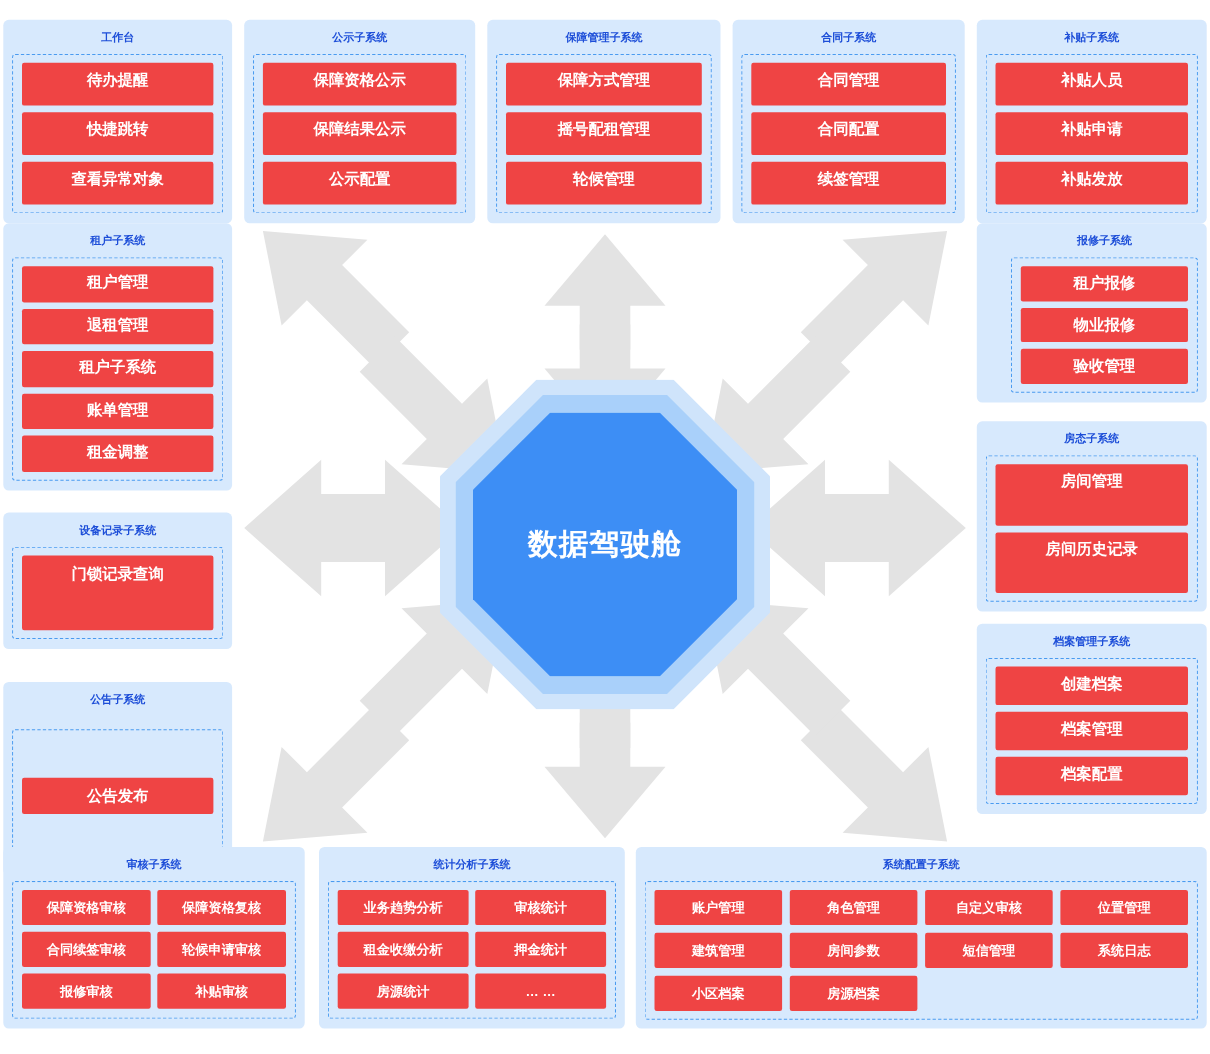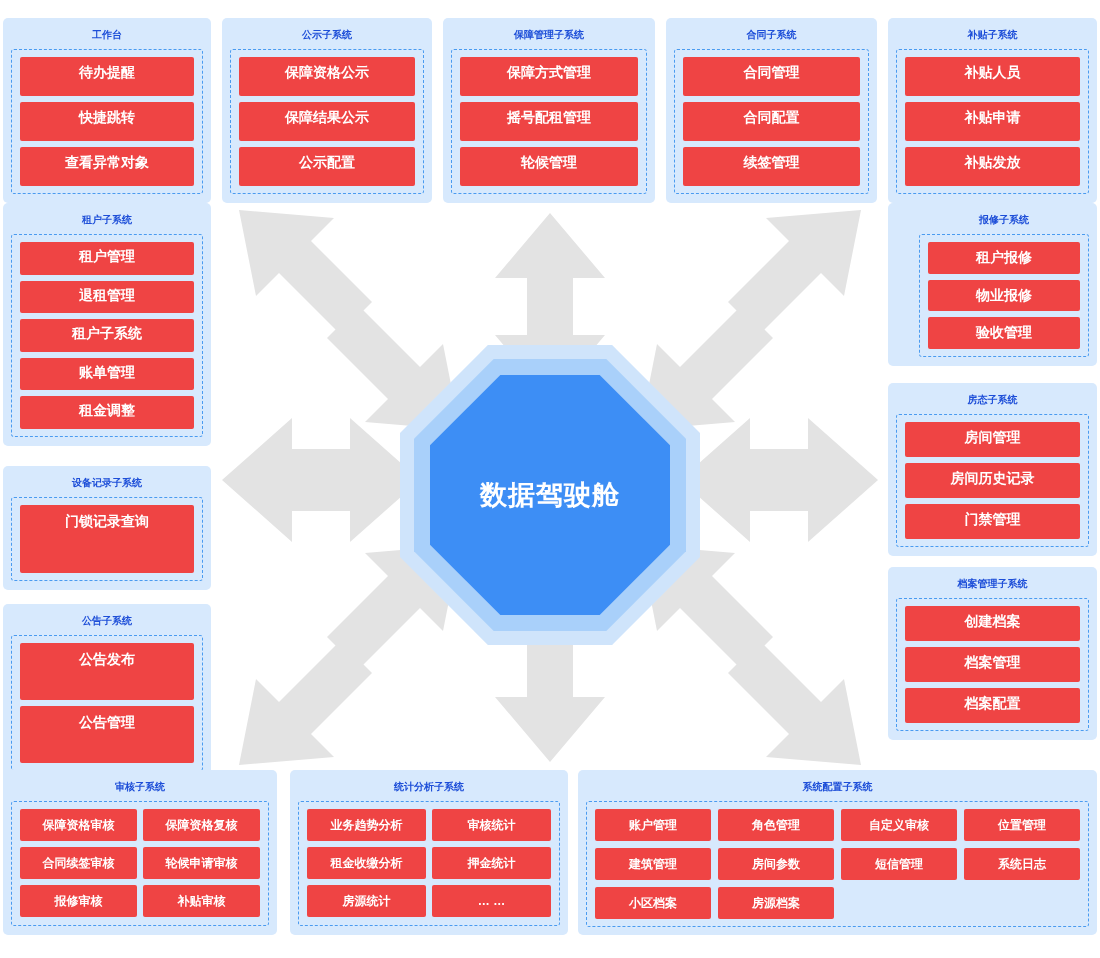--- a/index.html
+++ b/index.html
@@ -85,34 +85,34 @@
 
   
   #p-workbench   {left:3px;  top:18px; width:208px; height:185px;}
   #p-publicity   {left:222px;top:18px; width:210px; height:185px;}
   #p-guarantee   {left:443px;top:18px; width:212px; height:185px;}
   #p-contract    {left:666px;top:18px; width:211px; height:185px;}
   #p-subsidy     {left:888px;top:18px; width:209px; height:185px;}
 
   #p-tenant      {left:3px;  top:203px;width:208px; height:243px;}
   #p-device      {left:3px;  top:466px;width:208px; height:124px;}
-  #p-notice      {left:3px;  top:604px;width:208px; height:176px;}
+  #p-notice      {left:3px;  top:620px;width:208px; height:176px;gap:12px;}
 
   #p-repair      {left:888px;top:203px;width:209px; height:163px;padding-left:31px;}
   #p-roomstate   {left:888px;top:383px;width:209px; height:173px;}
   #p-archive     {left:888px;top:567px;width:209px; height:173px;}
 
   #p-audit       {left:3px;  top:770px;width:274px; height:165px;}
   #p-stats       {left:290px;top:770px;width:278px; height:165px;}
   #p-sysconfig   {left:578px;top:770px;width:519px; height:165px;}
 
   
   #p-tenant .mod{height:29px;line-height:29px;}
   #p-device .mod{height:33px;line-height:33px;}
-  #p-notice .mod{height:33px;line-height:33px;}
+  #p-notice .mod{height:33px;line-height:33px;margin-top:36px;}
 </style>
 </head>
 <body>
 
 <div id="stage">
 
   <svg id="arrows" viewBox="0 0 1100 958" xmlns="http://www.w3.org/2000/svg">
     <g fill="#e3e3e3">
 
       <polygon points="550,213 605,278 573,278 573,318 527,318 527,278 495,278"></polygon>
@@ -226,21 +226,20 @@
       <div class="mod">物业报修</div>
       <div class="mod">验收管理</div>
     </div>
   </div>
 
   <div class="panel" id="p-roomstate">
     <div class="panel-title">房态子系统</div>
     <div class="panel-inner">
       <div class="mod">房间管理</div>
       <div class="mod">房间历史记录</div>
-      <div class="mod">门禁管理</div>
     </div>
   </div>
 
   <div class="panel" id="p-archive">
     <div class="panel-title">档案管理子系统</div>
     <div class="panel-inner">
       <div class="mod">创建档案</div>
       <div class="mod">档案管理</div>
       <div class="mod">档案配置</div>
     </div>

